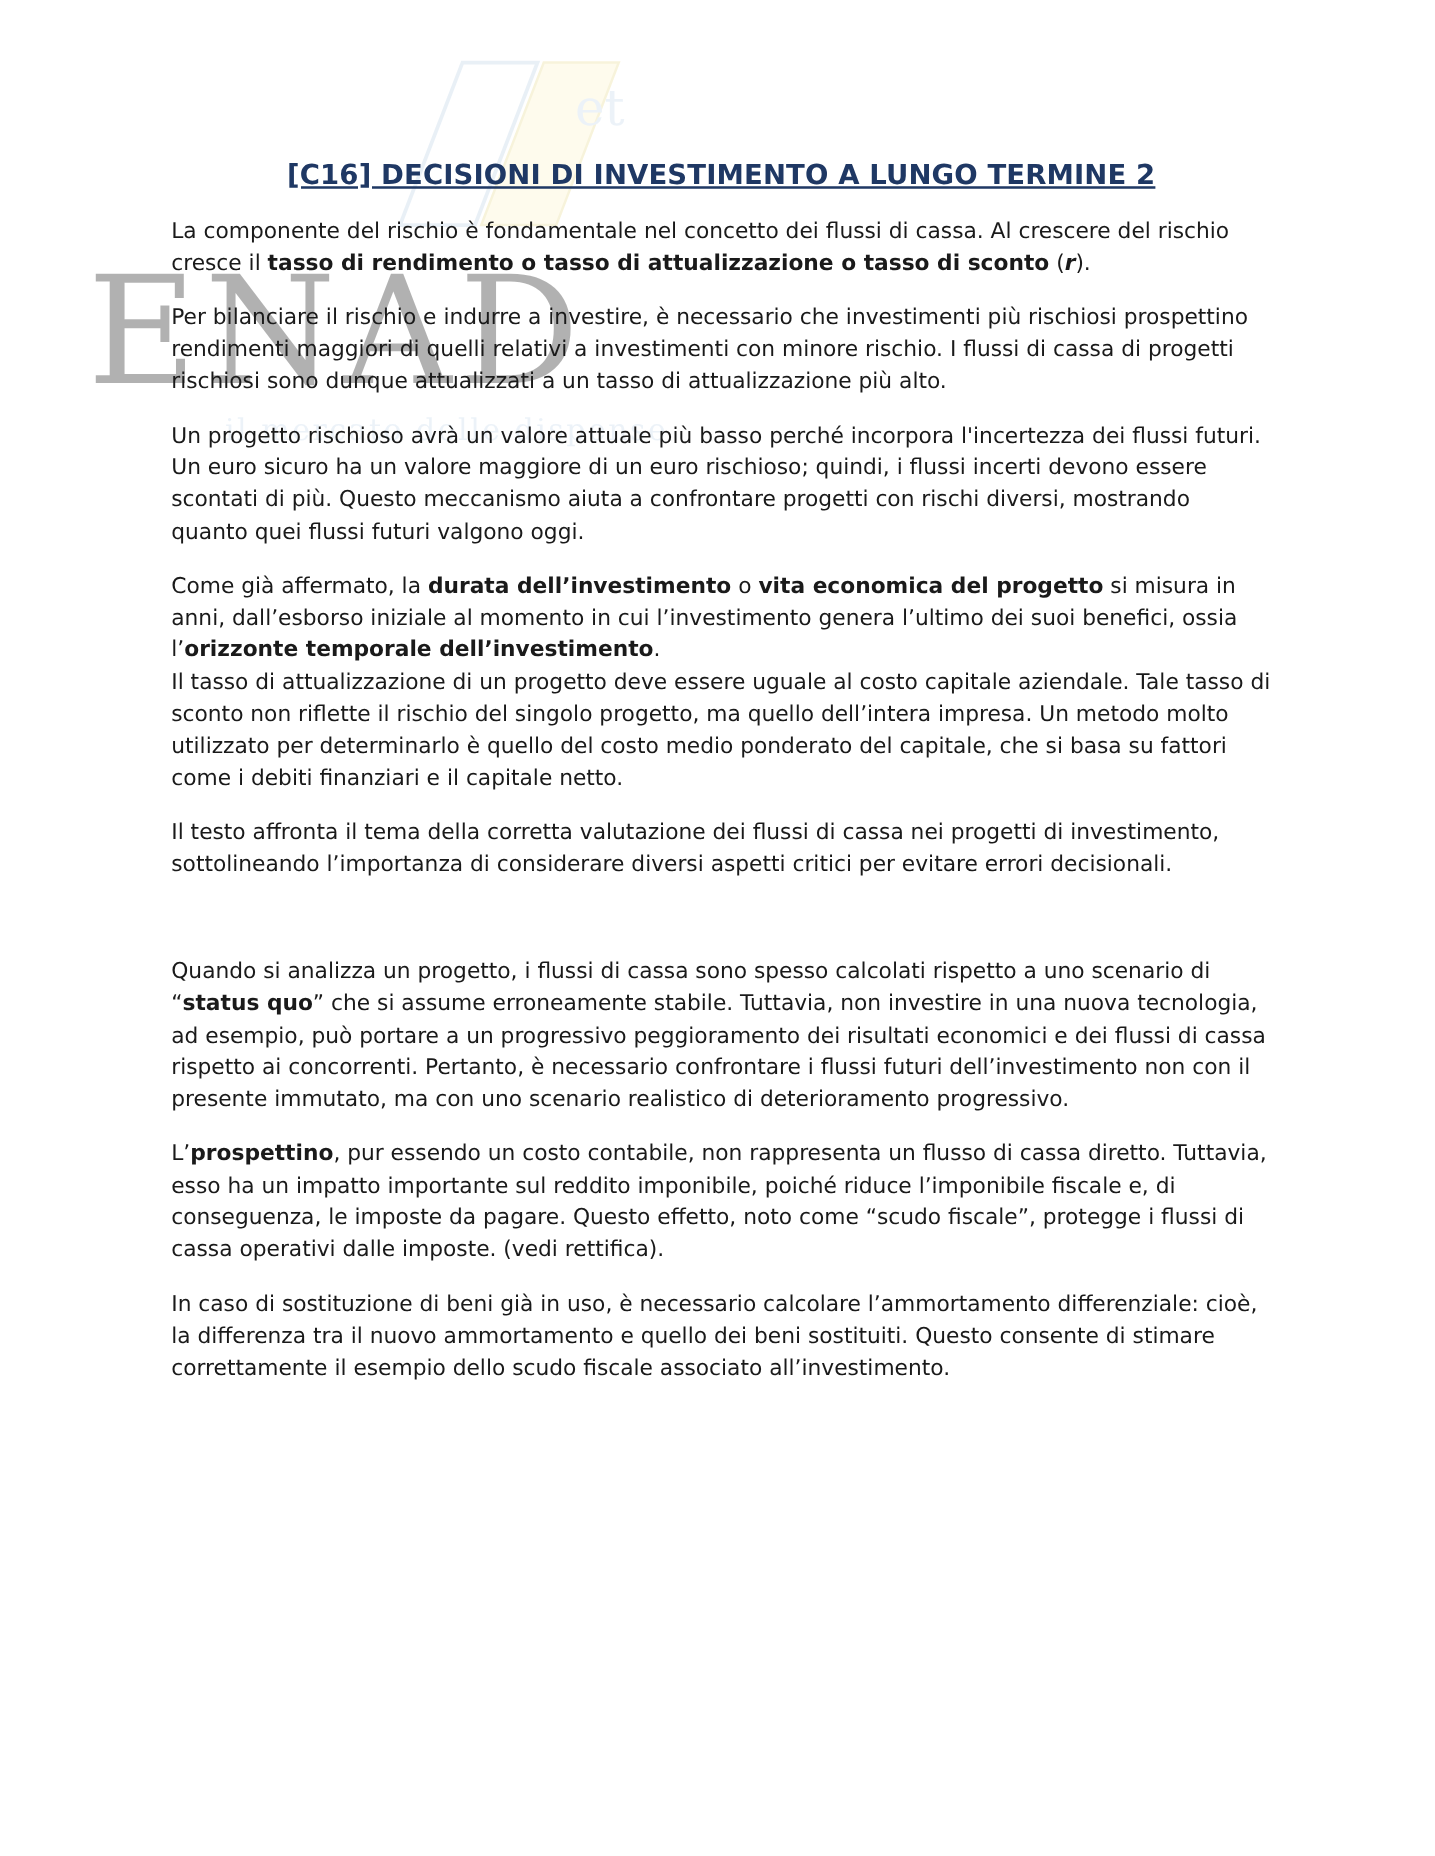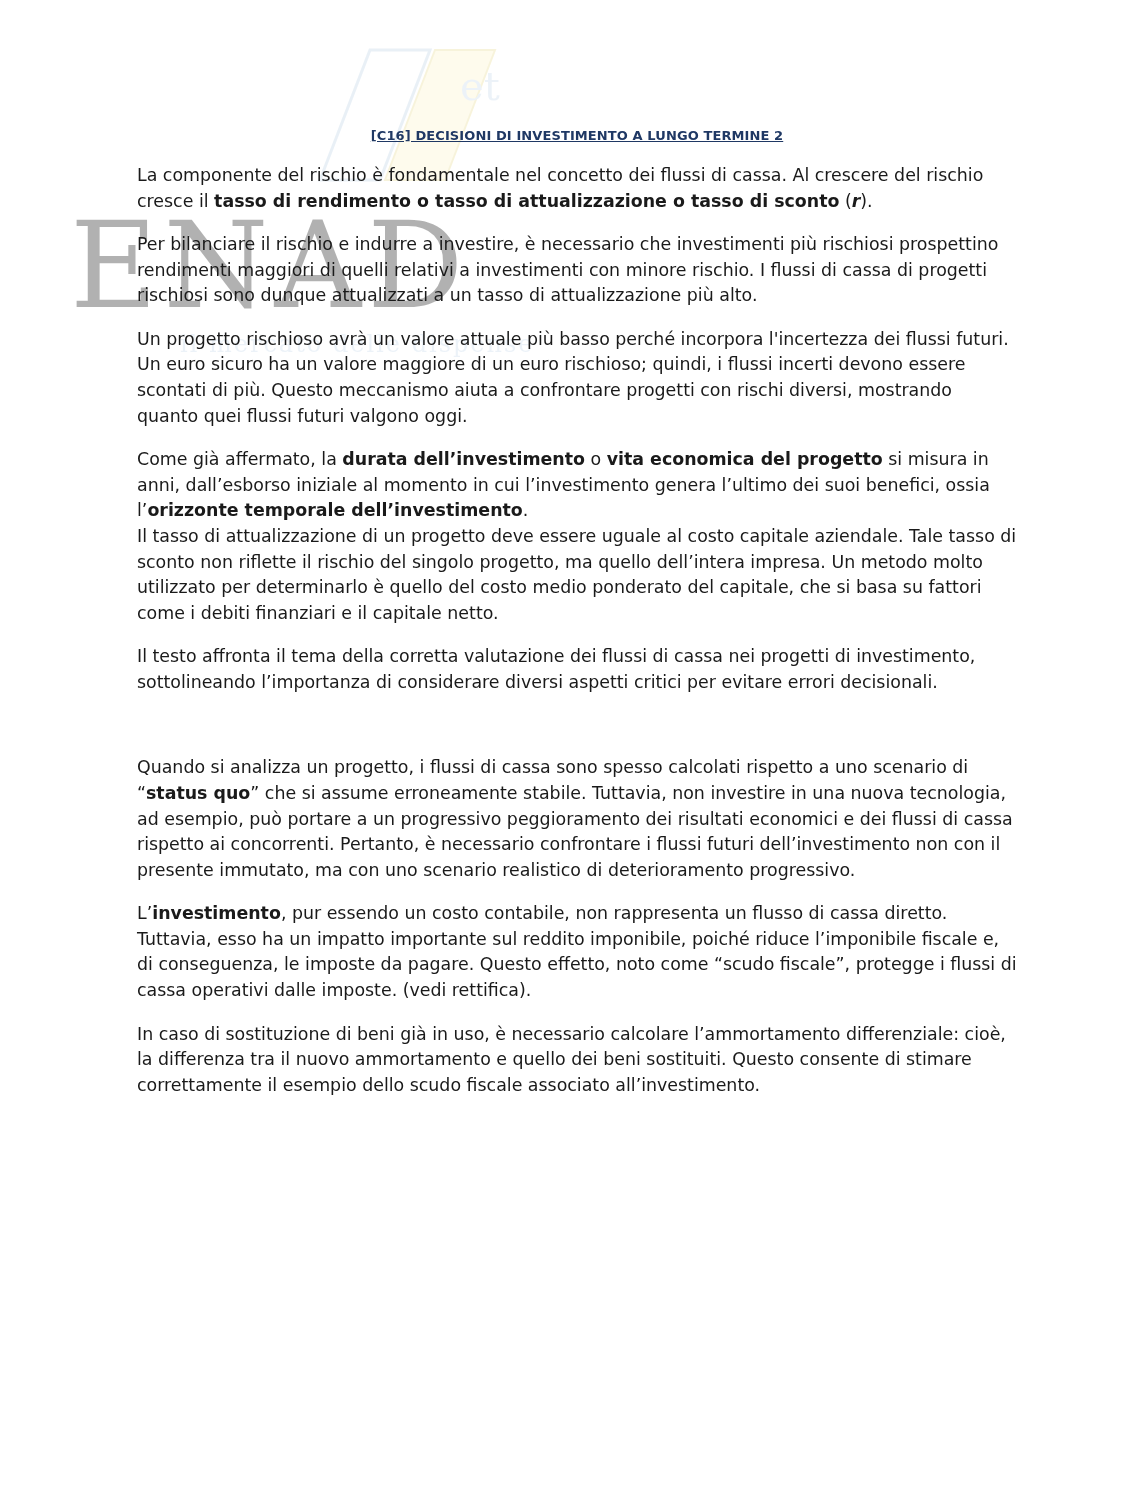--- a/index.html
+++ b/index.html
@@ -55,21 +55,21 @@
     height: 150px;
   }
   .content {
     position: absolute;
     left: 137px;
     top: 128px;
     width: 880px;
   }
   h1.doc-title {
     font-family: "DejaVu Sans", sans-serif;
-    font-size: 13px;
+    font-size: 22px;
     font-weight: bold;
     color: #1f3864;
     text-align: center;
     text-decoration: underline;
     margin: 0 0 20px 0;
     letter-spacing: 0.1px;
   }
   p.para {
     font-size: 17.4px;
     line-height: 1.47;
@@ -104,17 +104,17 @@
   <div class="content">
     <h1 class="doc-title">[C16] DECISIONI DI INVESTIMENTO A LUNGO TERMINE 2</h1>
 
     <p class="para">La componente del rischio è fondamentale nel concetto dei flussi di cassa. Al crescere del rischio cresce il <b>tasso di rendimento o tasso di attualizzazione o tasso di sconto</b> (<b><i>r</i></b>).</p>
     <p class="para">Per bilanciare il rischio e indurre a investire, è necessario che investimenti più rischiosi prospettino rendimenti maggiori di quelli relativi a investimenti con minore rischio. I flussi di cassa di progetti rischiosi sono dunque attualizzati a un tasso di attualizzazione più alto.</p>
     <p class="para">Un progetto rischioso avrà un valore attuale più basso perché incorpora l'incertezza dei flussi futuri. Un euro sicuro ha un valore maggiore di un euro rischioso; quindi, i flussi incerti devono essere scontati di più. Questo meccanismo aiuta a confrontare progetti con rischi diversi, mostrando quanto quei flussi futuri valgono oggi.</p>
     <p class="para tight">Come già affermato, la <b>durata dell’investimento</b> o <b>vita economica del progetto</b> si misura in anni, dall’esborso iniziale al momento in cui l’investimento genera l’ultimo dei suoi benefici, ossia l’<b>orizzonte temporale dell’investimento</b>.</p>
     <p class="para">Il tasso di attualizzazione di un progetto deve essere uguale al costo capitale aziendale. Tale tasso di sconto non riflette il rischio del singolo progetto, ma quello dell’intera impresa. Un metodo molto utilizzato per determinarlo è quello del costo medio ponderato del capitale, che si basa su fattori come i debiti finanziari e il capitale netto.</p>
     <p class="para spacer-after">Il testo affronta il tema della corretta valutazione dei flussi di cassa nei progetti di investimento, sottolineando l’importanza di considerare diversi aspetti critici per evitare errori decisionali.</p>
     <p class="para">Quando si analizza un progetto, i flussi di cassa sono spesso calcolati rispetto a uno scenario di “<b>status quo</b>” che si assume erroneamente stabile. Tuttavia, non investire in una nuova tecnologia, ad esempio, può portare a un progressivo peggioramento dei risultati economici e dei flussi di cassa rispetto ai concorrenti. Pertanto, è necessario confrontare i flussi futuri dell’investimento non con il presente immutato, ma con uno scenario realistico di deterioramento progressivo.</p>
-    <p class="para">L’<b>investimento</b>, pur essendo un costo contabile, non rappresenta un flusso di cassa diretto. Tuttavia, esso ha un impatto importante sul reddito imponibile, poiché riduce l’imponibile fiscale e, di conseguenza, le imposte da pagare. Questo effetto, noto come “scudo fiscale”, protegge i flussi di cassa operativi dalle imposte. (vedi rettifica).</p>
+    <p class="para">L’<b>prospettino</b>, pur essendo un costo contabile, non rappresenta un flusso di cassa diretto. Tuttavia, esso ha un impatto importante sul reddito imponibile, poiché riduce l’imponibile fiscale e, di conseguenza, le imposte da pagare. Questo effetto, noto come “scudo fiscale”, protegge i flussi di cassa operativi dalle imposte. (vedi rettifica).</p>
     <p class="para">In caso di sostituzione di beni già in uso, è necessario calcolare l’ammortamento differenziale: cioè, la differenza tra il nuovo ammortamento e quello dei beni sostituiti. Questo consente di stimare correttamente il esempio dello scudo fiscale associato all’investimento.</p>
   </div>
 
 </div>
 
 </body></html>

